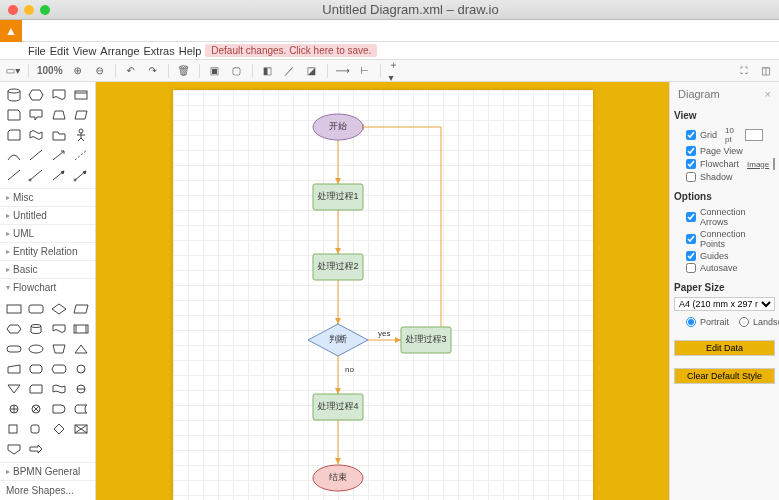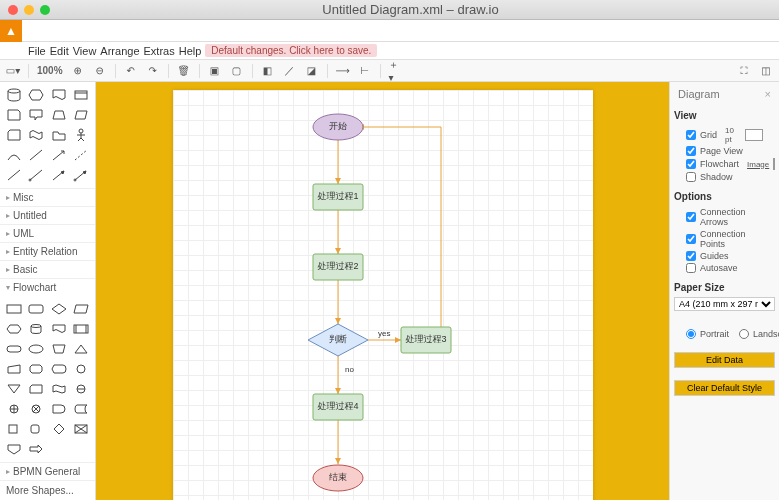--- a/index.html
+++ b/index.html
@@ -481,21 +481,21 @@
           <label>Guides</label>
         </div>
       <div class="row">
           <input type="checkbox" style="">
           <label>Autosave</label>
         </div>
     </div>
     <div class="sect">
       <div class="sect-h">Paper Size</div>
       <select class="sel"><option>A4 (210 mm x 297 mm)</option></select>
-      <div class="row" style="margin-top:17px">
+      <div class="row" style="margin-top:5px">
         <input type="radio" checked="" style="">
           <label>Portrait</label>
         <input type="radio" style="margin-left: 6px;">
           <label>Landscape</label>
       </div>
     </div>
     <button class="btn-wide">Edit Data</button>
     <button class="btn-wide">Clear Default Style</button>
   </div>
 </div>

